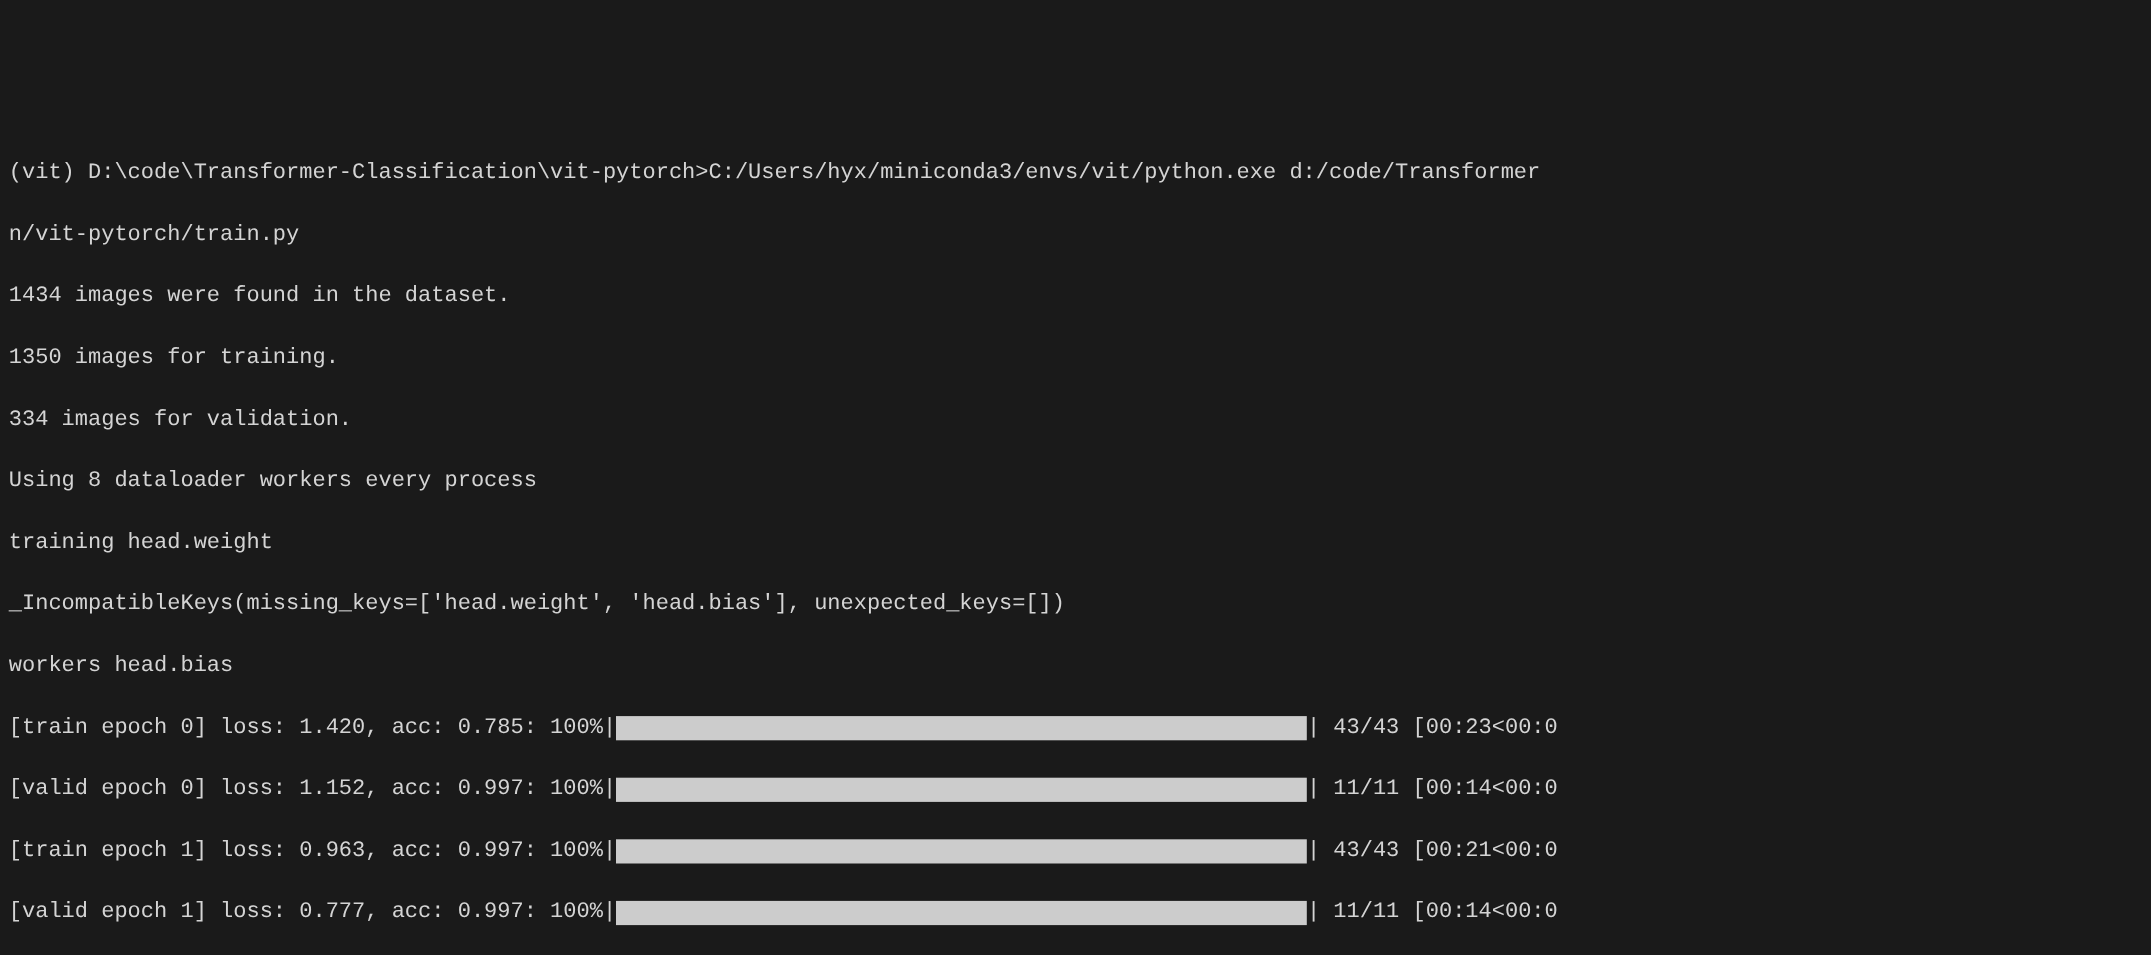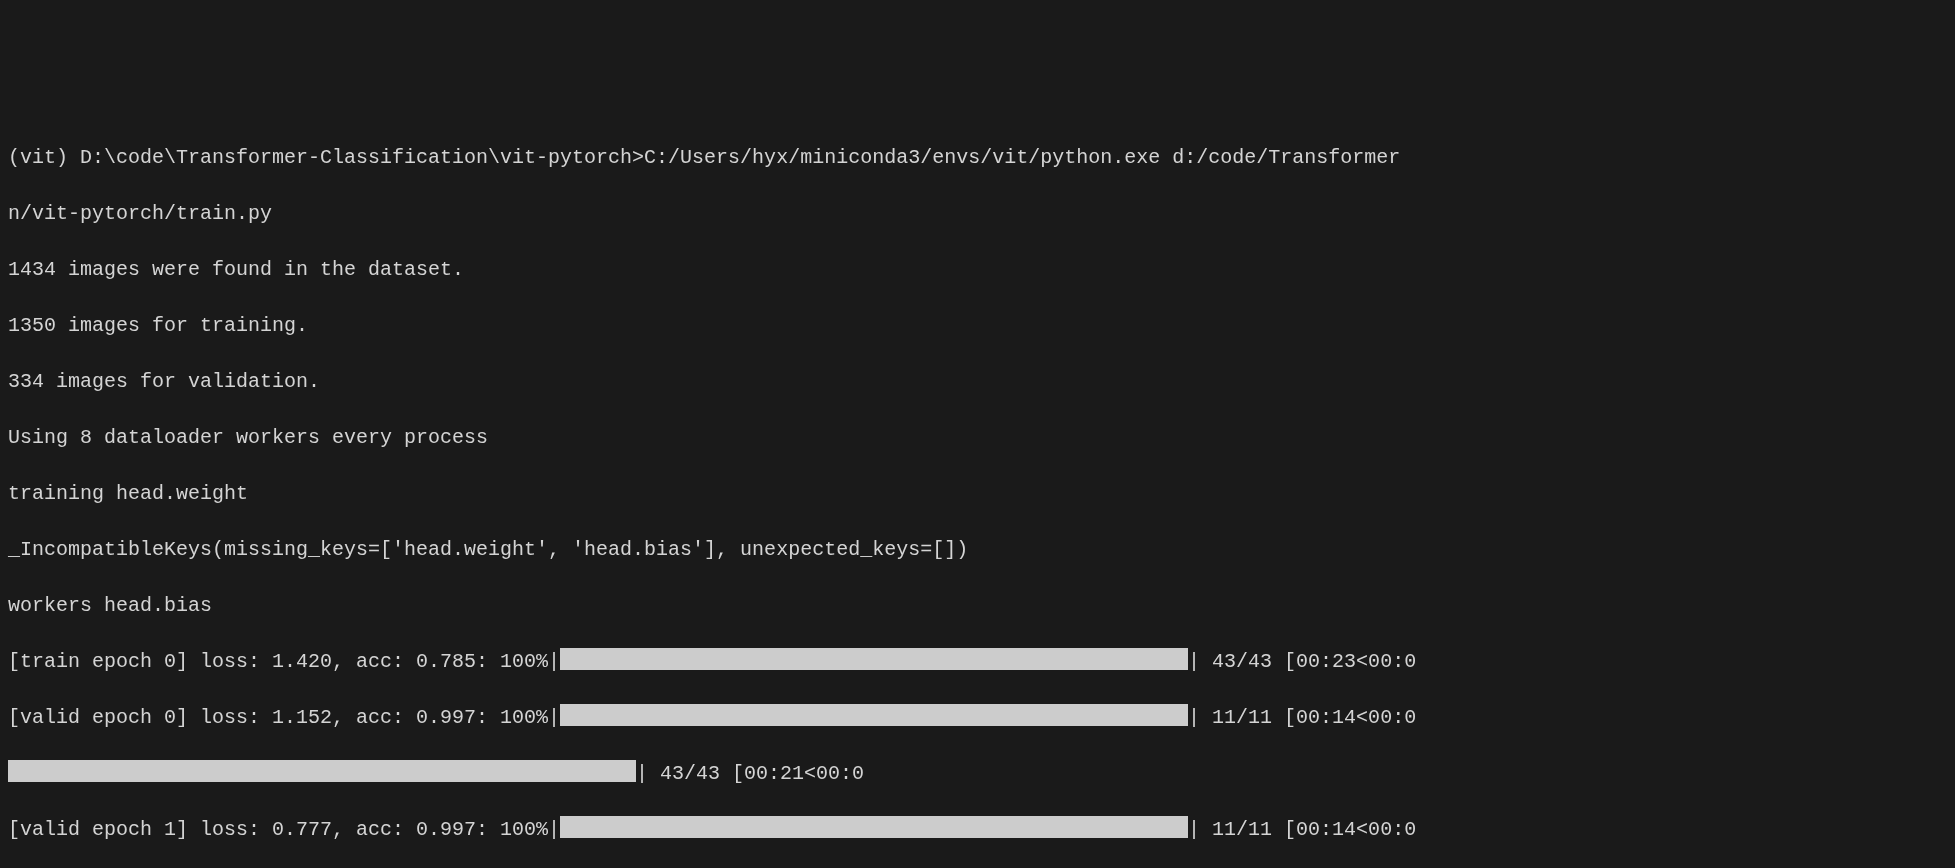--- a/index.html
+++ b/index.html
@@ -16,21 +16,21 @@
       padding: 4px 8px;
       white-space: pre;
       overflow-x: auto;
     }
     .terminal-line {
       display: block;
       font-family: Liberation Mono, monospace;
     }
     .progress-row {
       display: flex;
-      align-items: flex-start;
+      align-items: center;
     }
     .progress-prefix {
       flex-shrink: 0;
     }
     .progress-bar {
       background-color: #cccccc;
       height: 22px;
       flex-shrink: 0;
     }
     .progress-suffix {
@@ -47,21 +47,21 @@
 <span class="terminal-line">n/vit-pytorch/train.py</span>
 <span class="terminal-line">1434 images were found in the dataset.</span>
 <span class="terminal-line">1350 images for training.</span>
 <span class="terminal-line">334 images for validation.</span>
 <span class="terminal-line">Using 8 dataloader workers every process</span>
 <span class="terminal-line">training head.weight</span>
 <span class="terminal-line">_IncompatibleKeys(missing_keys=['head.weight', 'head.bias'], unexpected_keys=[])</span>
 <span class="terminal-line">workers head.bias</span>
 <div class="progress-row"><span class="progress-prefix">[train epoch 0] loss: 1.420, acc: 0.785: 100%|</span><span class="progress-bar" style="width:628px"></span><span class="progress-suffix">| 43/43 [00:23&lt;00:0</span></div>
 <div class="progress-row"><span class="progress-prefix">[valid epoch 0] loss: 1.152, acc: 0.997: 100%|</span><span class="progress-bar" style="width:628px"></span><span class="progress-suffix">| 11/11 [00:14&lt;00:0</span></div>
-<div class="progress-row"><span class="progress-bar" style="width:628px"></span><span class="progress-suffix">| 43/43 [00:21&lt;00:0</span></div>
+<div class="progress-row"><span class="progress-prefix">[train epoch 1] loss: 0.963, acc: 0.997: 100%|</span><span class="progress-bar" style="width:628px"></span><span class="progress-suffix">| 43/43 [00:21&lt;00:0</span></div>
 <div class="progress-row"><span class="progress-prefix">[valid epoch 1] loss: 0.777, acc: 0.997: 100%|</span><span class="progress-bar" style="width:628px"></span><span class="progress-suffix">| 11/11 [00:14&lt;00:0</span></div>
 
 
 
 
 
 
 
 
 

